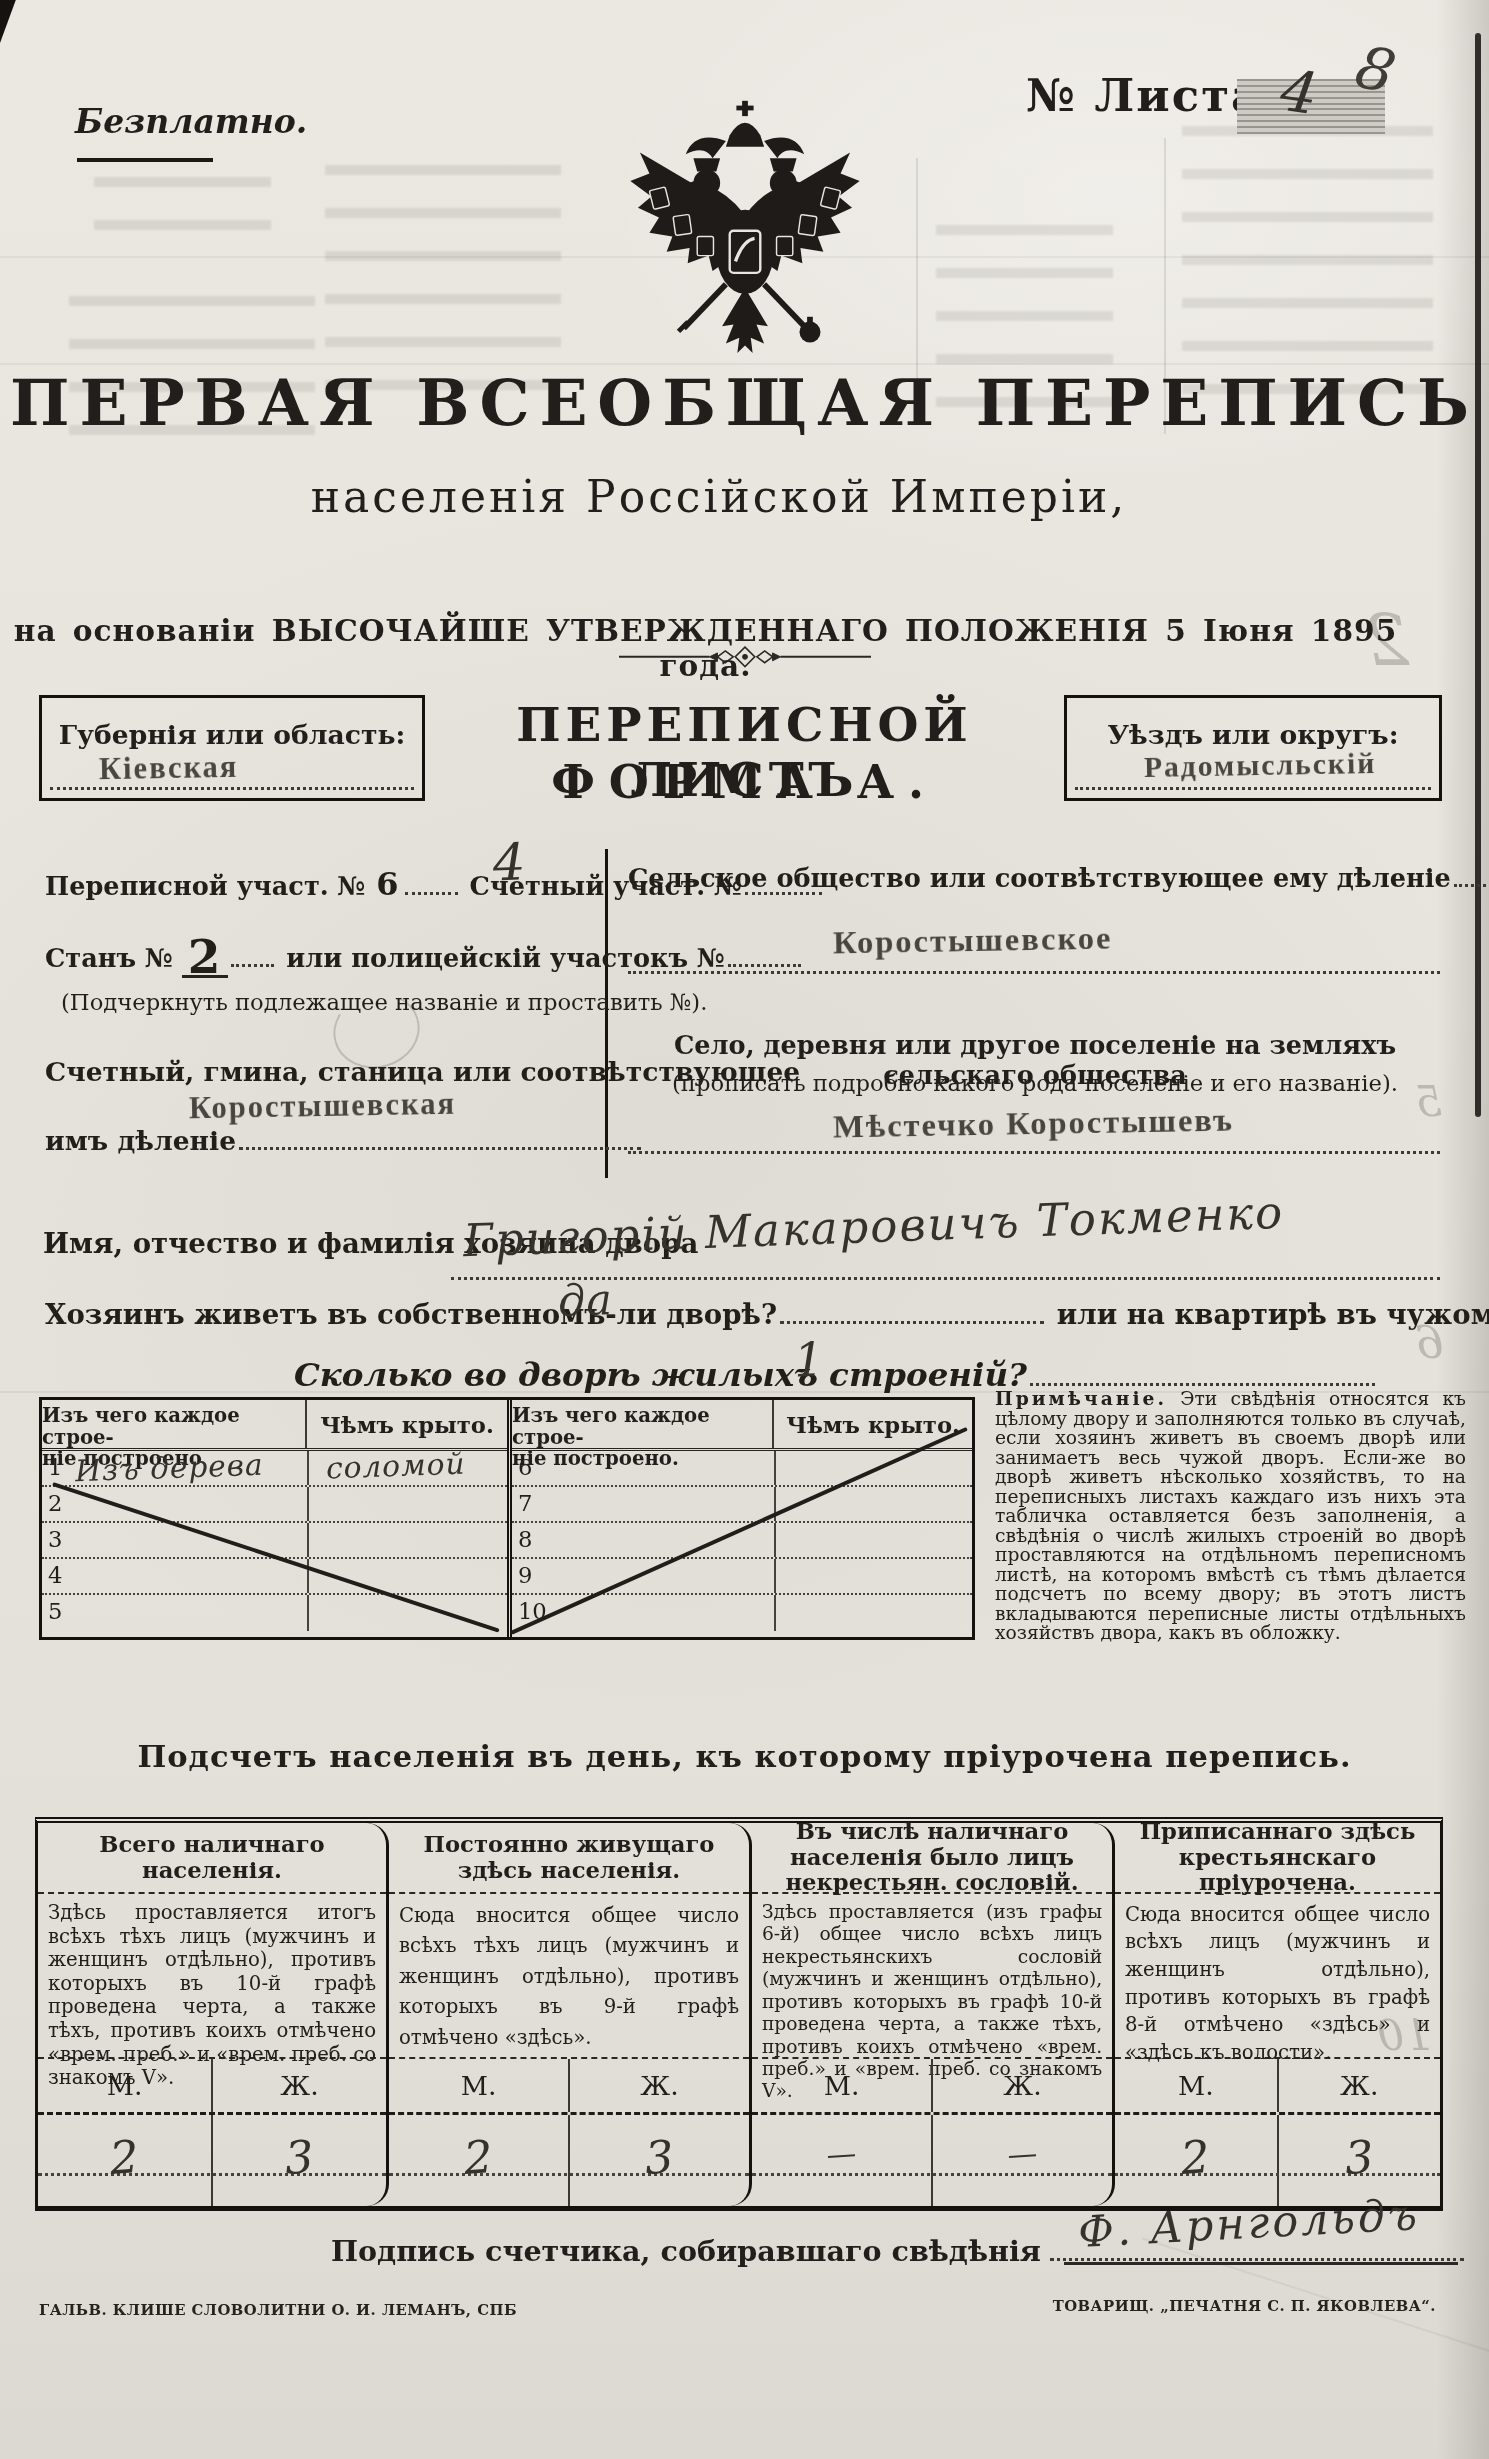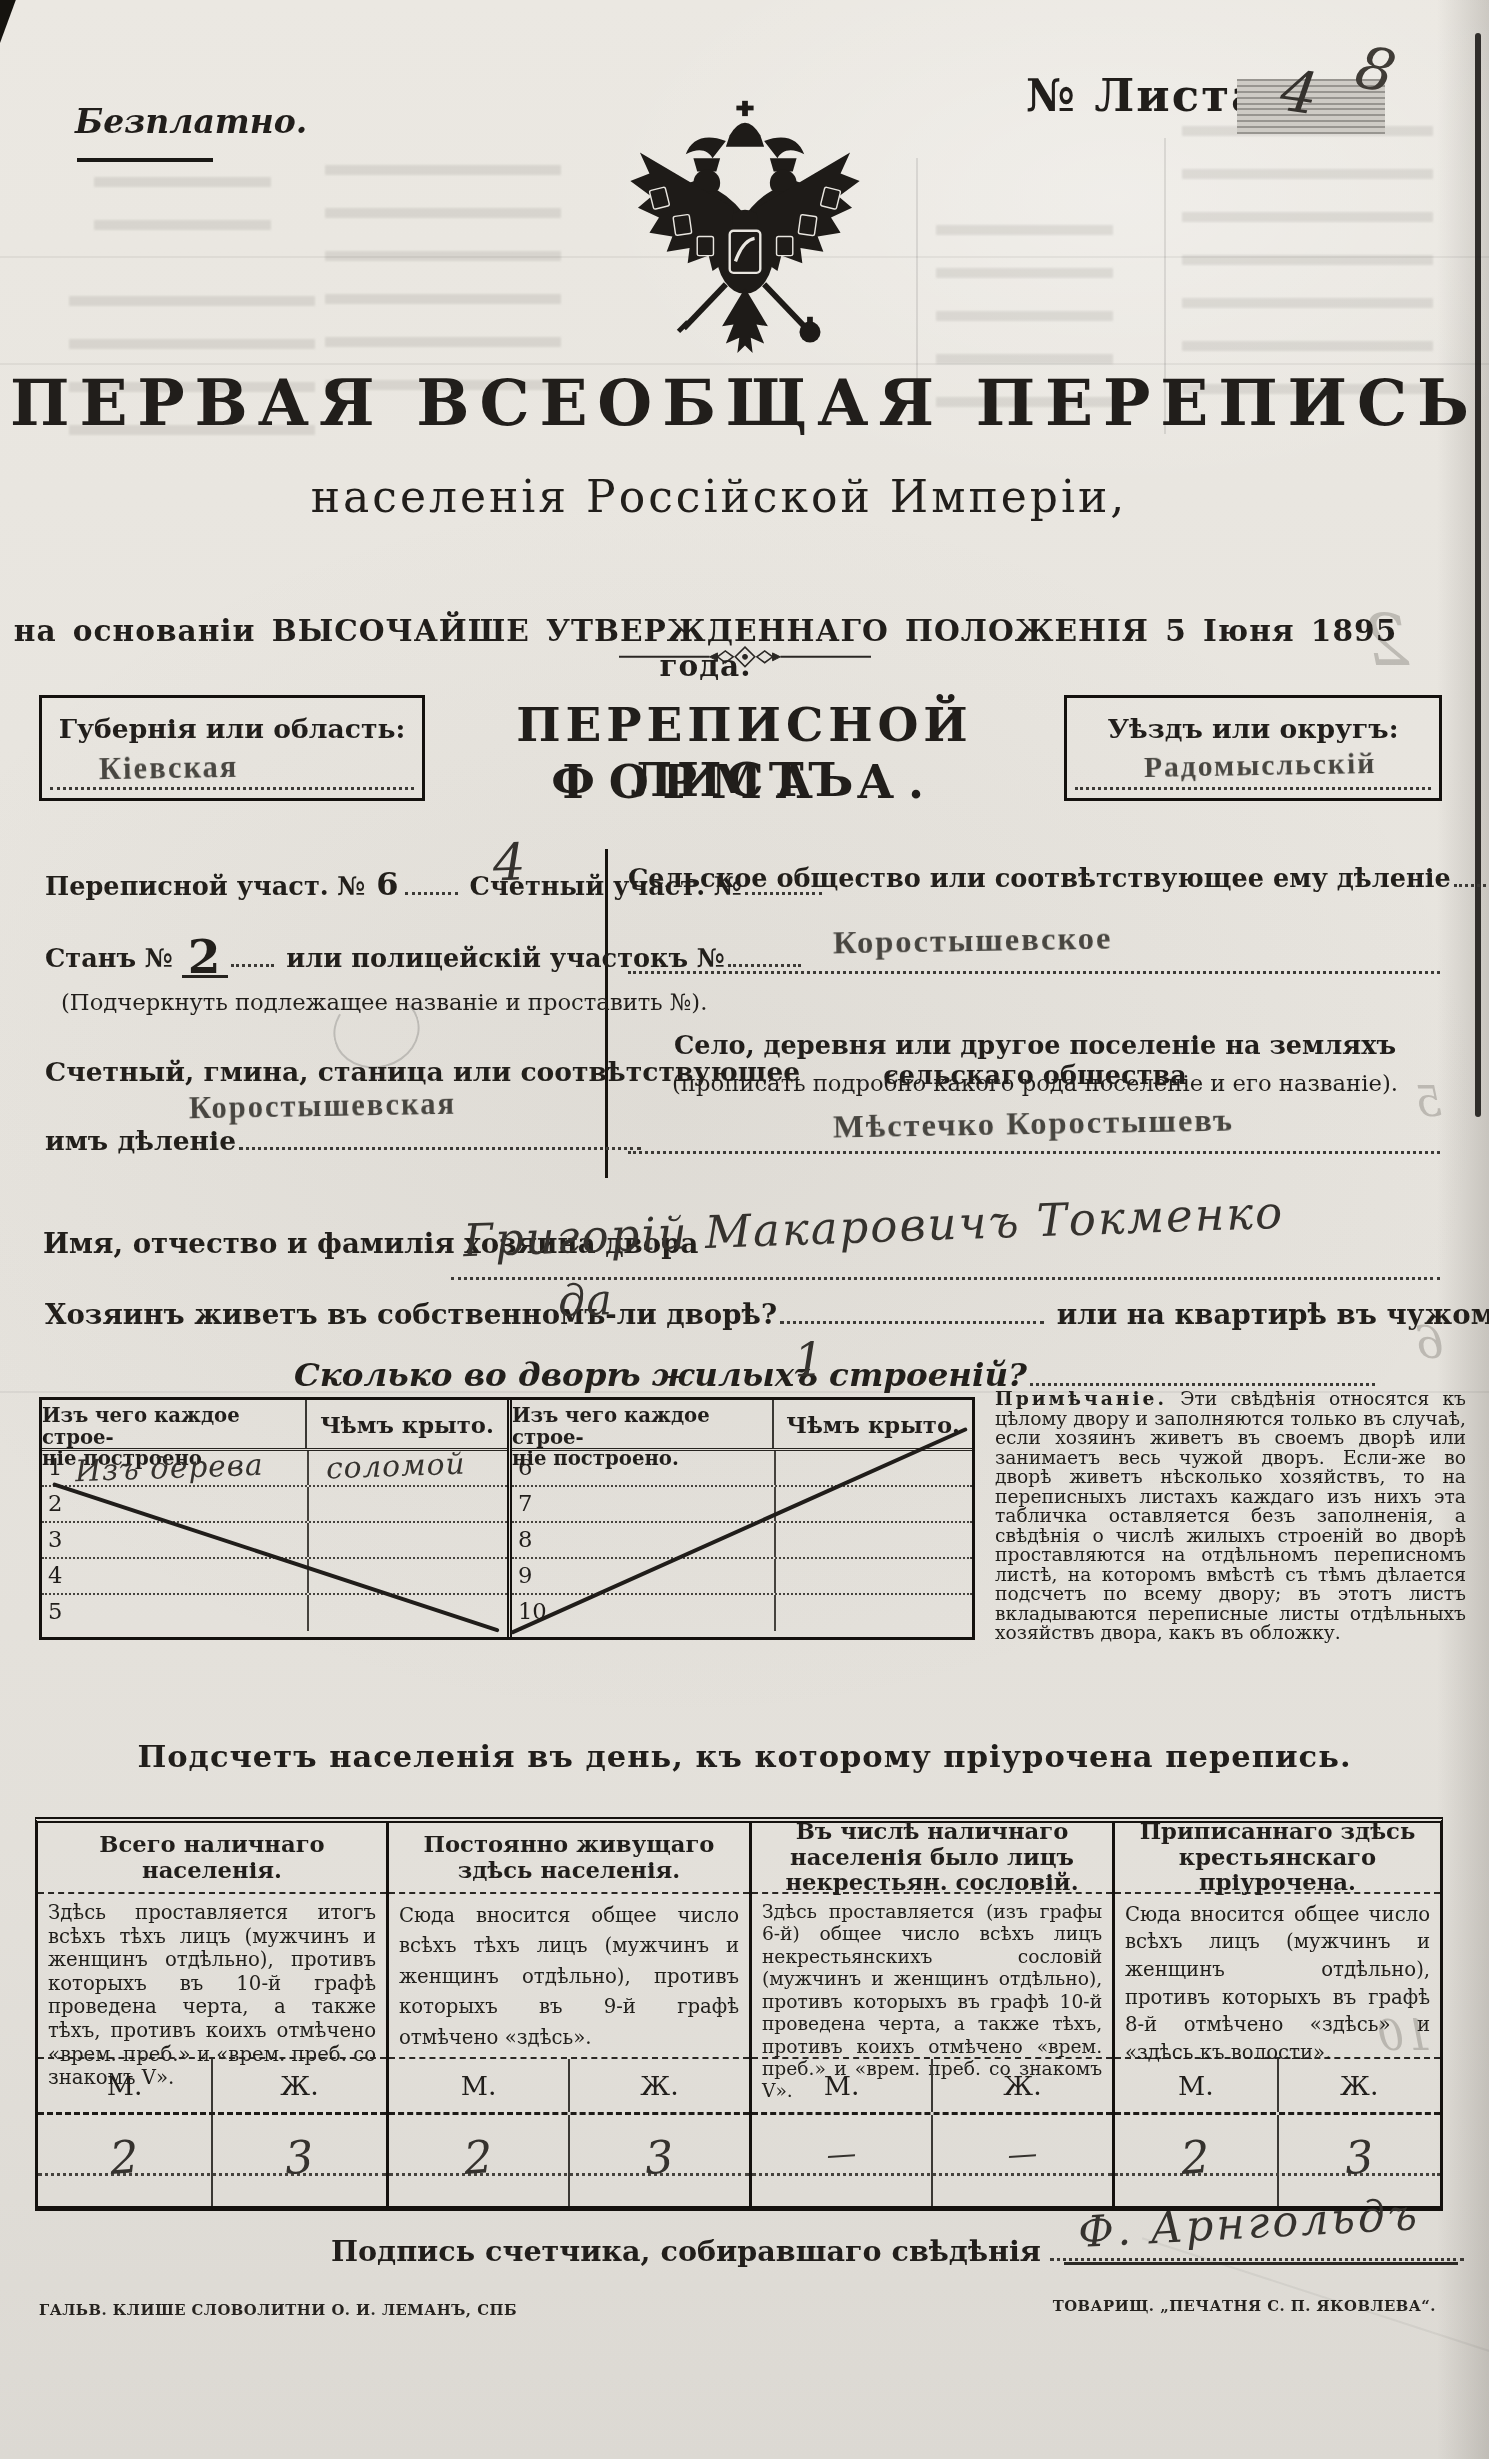--- a/index.html
+++ b/index.html
@@ -28,37 +28,37 @@
     letter-spacing:2px; color:#26241f; opacity:.82; filter:blur(0.3px);
     transform:rotate(-1deg); white-space:nowrap;
   }
   .dots { display:inline-block; border-bottom:3px dotted #3c3a36; height:.95em; vertical-align:baseline; margin:0 3px; }
   .dotline { position:absolute; border-bottom:3px dotted #3c3a36; height:2px; }
   .fline { position:absolute; white-space:nowrap; font-weight:bold; color:#221f1b; }
   .printedno { font-size:1.25em; letter-spacing:1px; padding:0 2px; }
   .stampnum { display:inline-block; font-size:47px; font-weight:bold; position:relative; top:5.9px; padding:0 7.9px 0 5.9px; border-bottom:3.9px solid #26231f; line-height:.8; }
   
   .hbox { position:absolute; border:3px solid #14110e; height:106px; }
-  .hbox .lbl { margin-top:15px; text-align:center; font-weight:bold; font-size:26.6px; }
+  .hbox .lbl { margin-top:21px; text-align:center; font-weight:bold; font-size:26.6px; }
   
   #btable { position:absolute; left:39px; top:1397px; width:936px; height:243px; border:3px solid #14110e; display:flex; overflow:hidden; }
   .bt-half { position:relative; width:50%; height:100%; }
   .bt-half.right { border-left:5.9px double #14110e; }
   .bt-head { display:flex; height:51px; border-bottom:3.9px double #26231f; }
   .bt-h1 { width:57%; border-right:2px solid #3a3834; font-weight:bold; font-size:19.7px; line-height:1.1; text-align:left; padding-top:4.9px; white-space:pre-line; }
   .bt-h2 { flex:1; font-weight:bold; font-size:22.7px; text-align:center; padding-top:11.8px; }
   .bt-row { position:relative; height:36px; border-bottom:2px dotted #45423d; }
   .bt-row.last { border-bottom:none; }
   .bt-num { position:absolute; left:5.9px; top:3px; font-size:22.7px; }
   .cellsplit { position:absolute; left:57%; top:0; bottom:0; width:2px; background:#45423d; }
   
   #note { position:absolute; left:995px; top:1389px; width:471px; font-size:18.7px; line-height:19.5px; text-align:justify; color:#22201c; }
   
   #ctable { position:absolute; left:35px; top:1817px; display:flex; border:3px solid #14110e; border-top:6.9px double #14110e; border-bottom:5.9px solid #14110e; }
-  .ccol { border-right:3px solid #14110e; }
+  .ccol { border-right:3px solid #14110e;border-radius:22px; }
   .ccol.last { border-right:none; }
   .chead { height:71px; display:flex; align-items:center; justify-content:center; text-align:center; font-weight:bold; font-size:22.7px; line-height:1.12; padding:3.9px 7.9px; border-bottom:2px dashed #2a2723; }
   .cdesc { height:165px; padding:6.9px 9.9px 3.9px; font-size:19.7px; line-height:1.2; text-align:justify; border-bottom:2px dashed #2a2723; color:#22201c; }
   .cmj { height:56px; display:flex; border-bottom:3px dashed #1d1a17; font-size:26.6px; }
   .mj { flex:1; display:flex; align-items:center; justify-content:center; }
   .mj.first { border-right:2px solid #3a3834; }
   .cval { height:91px; display:flex; position:relative; }
   .cval::after { content:""; position:absolute; left:0; right:0; bottom:29.6px; border-top:3px dotted #45423d; }
   .vh { flex:1; display:flex; justify-content:center; align-items:flex-end; padding-bottom:21.7px; }
   .vh.first { border-right:2px solid #3a3834; }

